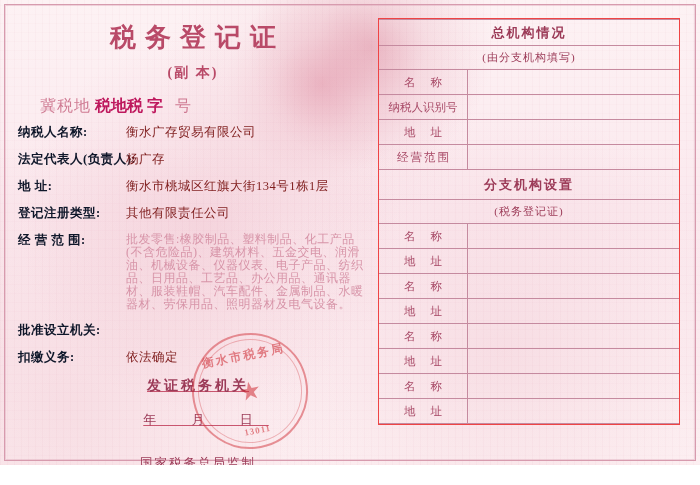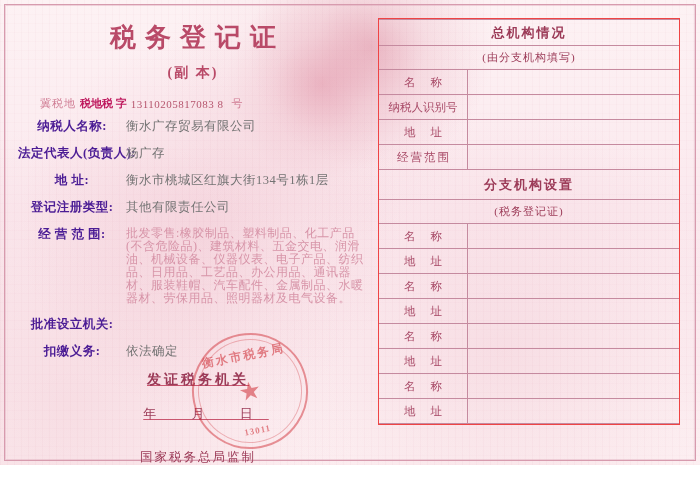--- a/index.html
+++ b/index.html
@@ -64,24 +64,24 @@
   .doc-subtitle {
     text-align: center;
     font-size: 14px;
     font-weight: bold;
     color: #b94a68;
     margin-top: 9px;
     letter-spacing: 2px;
   }
   .serial-row {
     margin-top: 14px;
-    font-size: 11px;
+    font-size: 16px;
     color: #cf7b93;
     display: flex;
-    align-items: center;
+    align-items: flex-end;
     padding-left: 22px;
   }
   .serial-row .s-prefix { letter-spacing: 1px; }
   .serial-row .s-word {
     margin: 0 4px;
     font-weight: bold;
     color: #be185d;
   }
   .serial-row .s-number {
     letter-spacing: 0.5px;
@@ -93,29 +93,28 @@
   .field-row {
     display: flex;
     align-items: flex-start;
     font-size: 12.5px;
     margin-bottom: 12px;
     line-height: 15px;
   }
   .field-label {
     width: 108px;
     flex: 0 0 108px;
-    color: #4c1d95;
+    color: #0f172a;
     font-weight: bold;
     letter-spacing: 0.5px;
     white-space: nowrap;
-    text-align: center;
   }
   .field-value {
     flex: 1;
-    color: #737373;
+    color: #7f1d1d;
     letter-spacing: 0.5px;
   }
   .field-value.faded { color: #d794a8; }
   .field-value.multi { line-height: 13px; font-size: 12px; }
 
   .issuer-block {
     margin-top: 10px;
     text-align: center;
     padding-left: 10px;
     text-decoration: underline;
@@ -247,21 +246,20 @@
   <div class="guilloche"></div>
   <div class="border-frame"></div>
 
   <div class="left-col">
     <div class="doc-title">税务登记证</div>
     <div class="doc-subtitle">(副 本)</div>
 
     <div class="serial-row">
       <span class="s-prefix">冀税地</span>
       <span class="s-word">税地税 字</span>
-      <span class="s-number">13110205817083 8</span>
       <span class="s-suffix">号</span>
     </div>
 
     <div class="field-list">
       <div class="field-row">
         <div class="field-label">纳税人名称:</div>
         <div class="field-value">衡水广存贸易有限公司</div>
       </div>
       <div class="field-row">
         <div class="field-label">法定代表人(负责人):</div>

